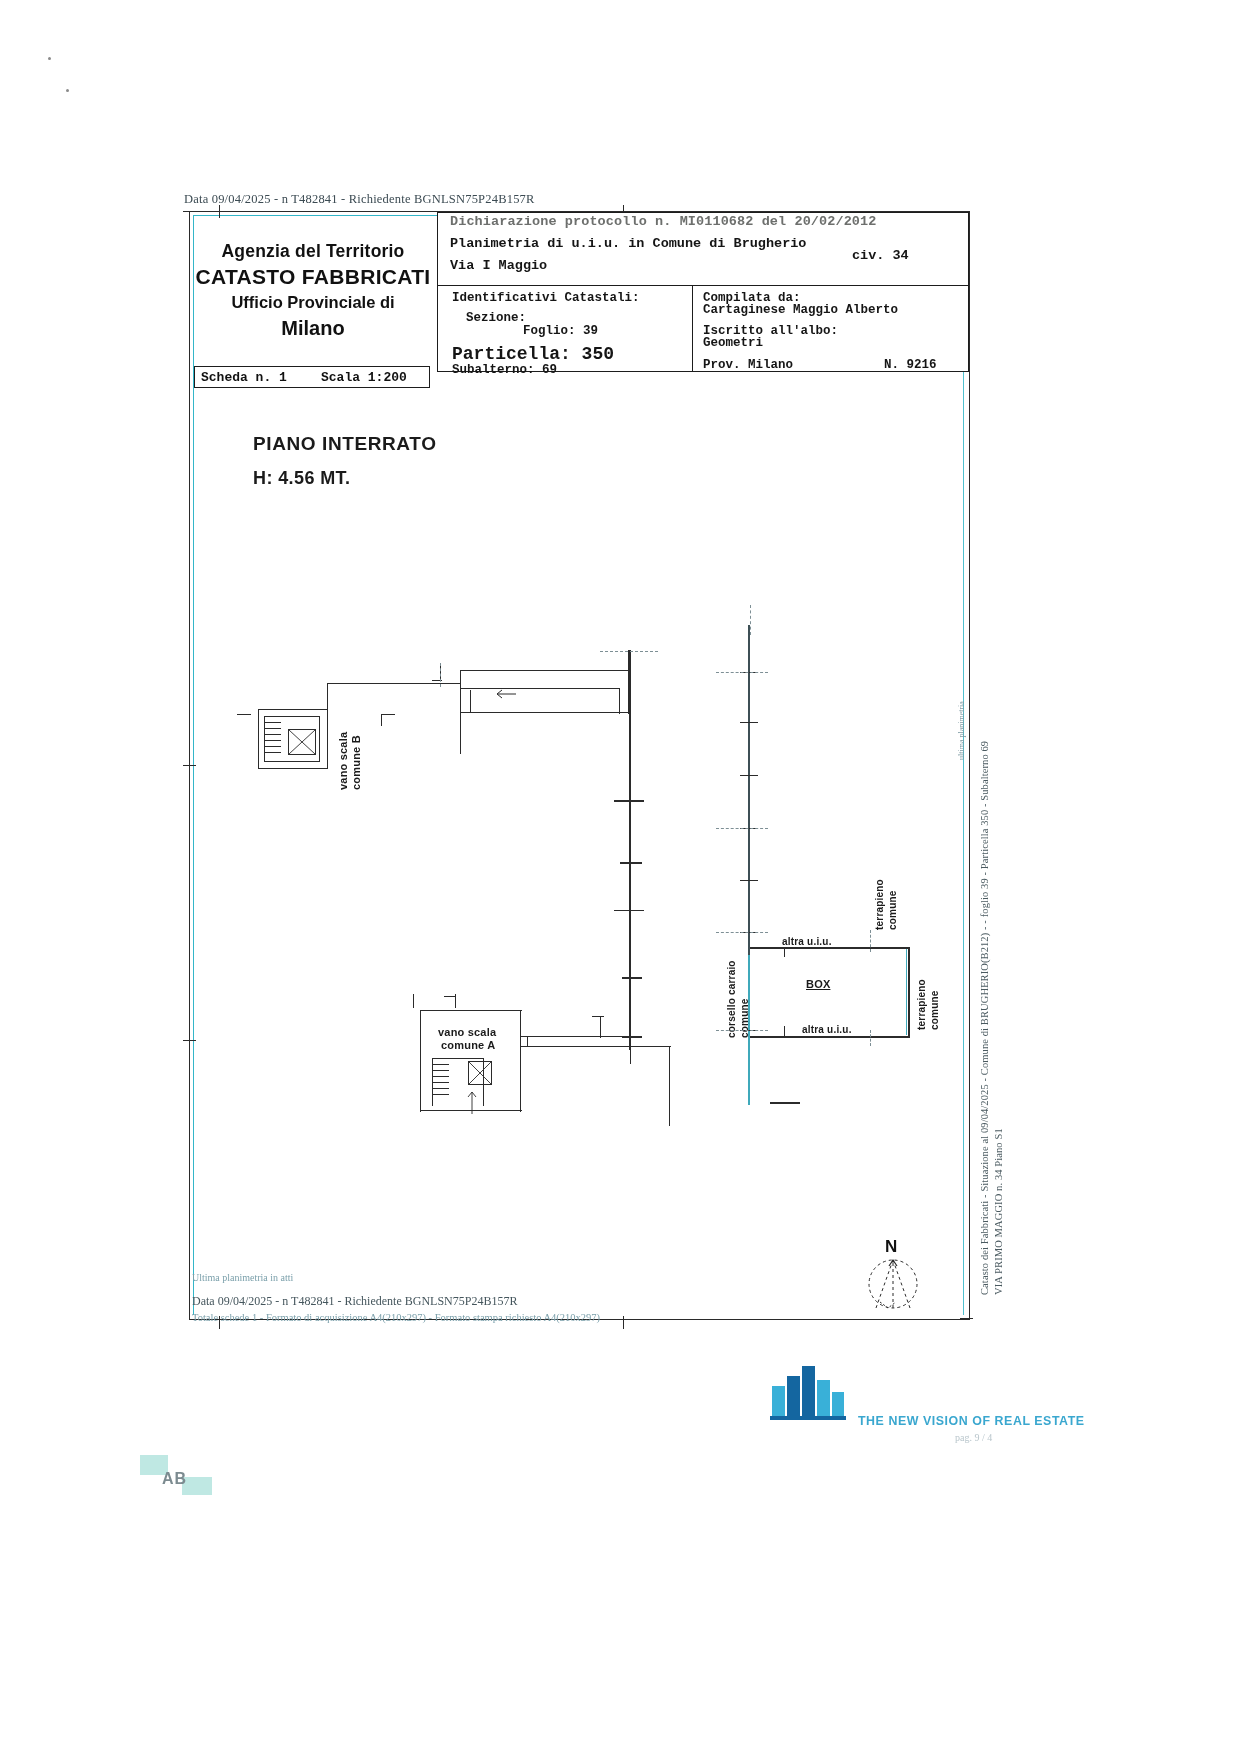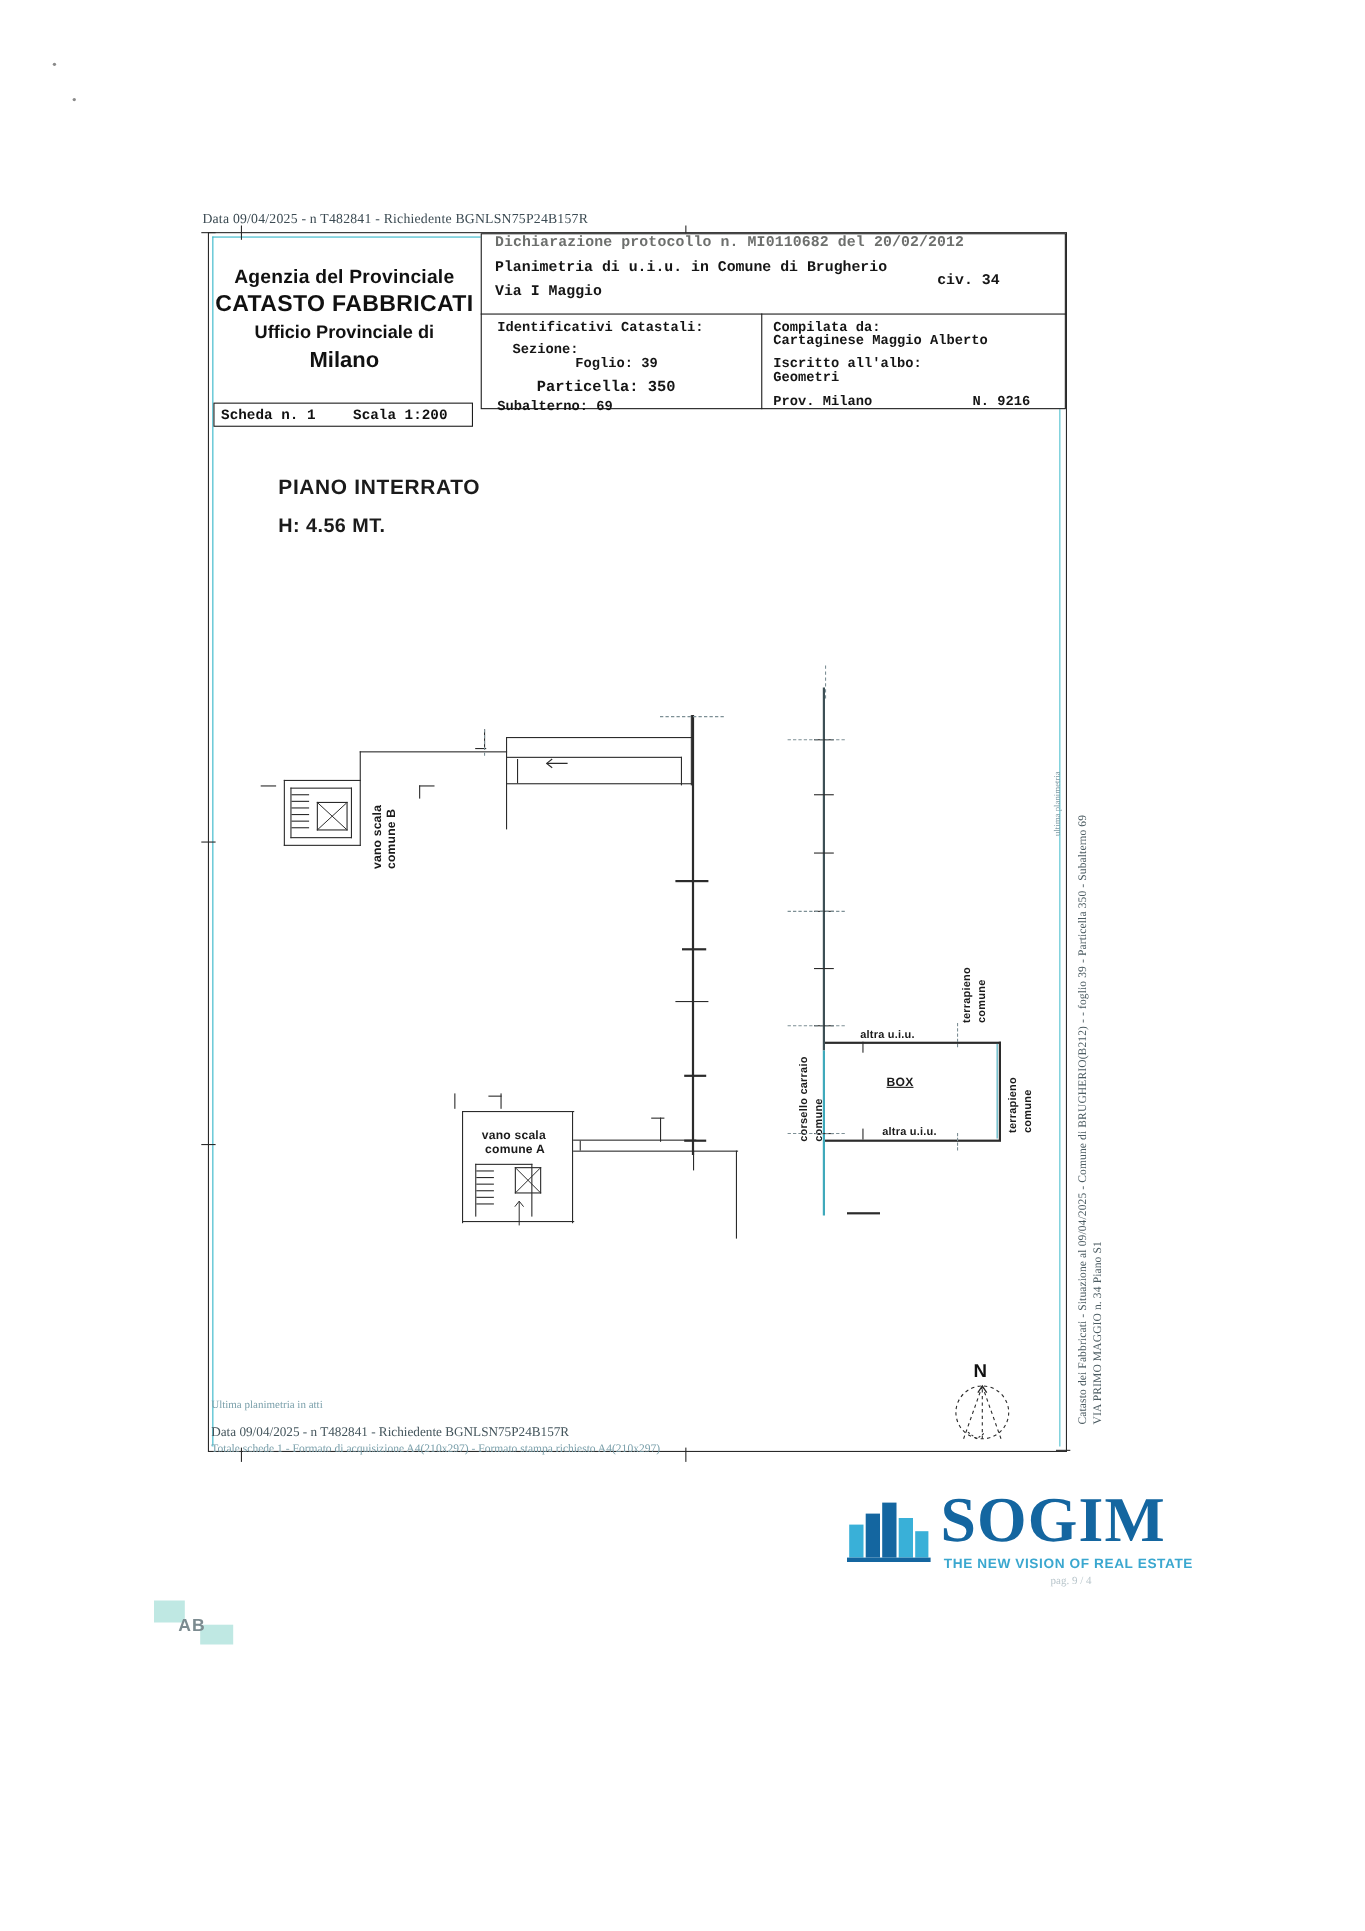--- a/index.html
+++ b/index.html
@@ -50,21 +50,21 @@
 
   .mono{font-family:"Liberation Mono",monospace;font-weight:700;color:#151515;}
   .l-proto{position:absolute;left:450px;top:214px;font-size:13.5px;color:#6d6f6d;letter-spacing:.1px;white-space:nowrap;}
   .l-plan {position:absolute;left:450px;top:236px;font-size:13.5px;white-space:nowrap;}
   .l-via  {position:absolute;left:450px;top:258px;font-size:13.5px;white-space:nowrap;}
   .l-civ  {position:absolute;left:852px;top:248px;font-size:13.5px;white-space:nowrap;}
 
   .l-idc  {position:absolute;left:452px;top:291px;font-size:12.5px;white-space:nowrap;}
   .l-sez  {position:absolute;left:466px;top:311px;font-size:12.5px;white-space:nowrap;}
   .l-fog  {position:absolute;left:475px;top:324px;font-size:12.5px;white-space:nowrap;margin-left:48px;}
-  .l-par  {position:absolute;left:452px;top:344px;font-size:14px;white-space:nowrap;margin-left:36px;}
+  .l-par  {position:absolute;left:452px;top:344px;font-size:18px;white-space:nowrap;}
   .l-sub  {position:absolute;left:452px;top:363px;font-size:12.5px;white-space:nowrap;}
 
   .l-comp  {position:absolute;left:703px;top:291px;font-size:12.5px;white-space:nowrap;}
   .l-compn {position:absolute;left:703px;top:303px;font-size:12.5px;white-space:nowrap;}
   .l-isc   {position:absolute;left:703px;top:324px;font-size:12.5px;white-space:nowrap;}
   .l-iscv  {position:absolute;left:703px;top:336px;font-size:12.5px;white-space:nowrap;}
   .l-prov  {position:absolute;left:703px;top:358px;font-size:12.5px;white-space:nowrap;}
   .l-num   {position:absolute;left:884px;top:358px;font-size:12.5px;white-space:nowrap;}
 
   
@@ -129,21 +129,21 @@
   <div class="tick v" style="left:219px;top:205px;"></div>
   <div class="tick v" style="left:623px;top:205px;"></div>
   <div class="tick h" style="left:183px;top:765px;"></div>
   <div class="tick h" style="left:183px;top:1040px;"></div>
   <div class="tick v" style="left:219px;top:1316px;"></div>
   <div class="tick v" style="left:623px;top:1316px;"></div>
   <div class="tick h" style="left:960px;top:1318px;"></div>
 
   <div class="hdr-left">
     <div class="hdr-left-inner">
-      <div class="agency1">Agenzia del Provinciale</div>
+      <div class="agency1">Agenzia del Territorio</div>
       <div class="agency2">CATASTO FABBRICATI</div>
       <div class="agency3">Ufficio Provinciale di</div>
       <div class="agency4">Milano</div>
     </div>
   </div>
 
   <div class="scheda-box">
     <div class="scheda-n">Scheda n. 1</div>
     <div class="scheda-scala">Scala 1:200</div>
   </div>
@@ -327,21 +327,20 @@
 
   <div class="logo">
     <svg style="position:absolute;left:0;top:6px;width:78px;height:62px;">
       <rect x="2" y="28" width="13" height="30" fill="#39b0d8"></rect>
       <rect x="17" y="18" width="13" height="40" fill="#1466a0"></rect>
       <rect x="32" y="8" width="13" height="50" fill="#1466a0"></rect>
       <rect x="47" y="22" width="13" height="36" fill="#39b0d8"></rect>
       <rect x="62" y="34" width="12" height="24" fill="#39b0d8"></rect>
       <rect x="0" y="58" width="76" height="5" fill="#1466a0"></rect>
     </svg>
-    <div class="logo-word">SOGIM</div>
     <div class="logo-sub">THE NEW VISION OF REAL ESTATE</div>
   </div>
   <div class="logo-page">pag. 9 / 4</div>
 
   <div class="ab">
     <div class="ab-sq" style="left:0;top:0;width:28px;height:20px;"></div>
     <div class="ab-sq" style="left:42px;top:22px;width:30px;height:18px;"></div>
     <div class="ab-tx">AB</div>
   </div>
 

